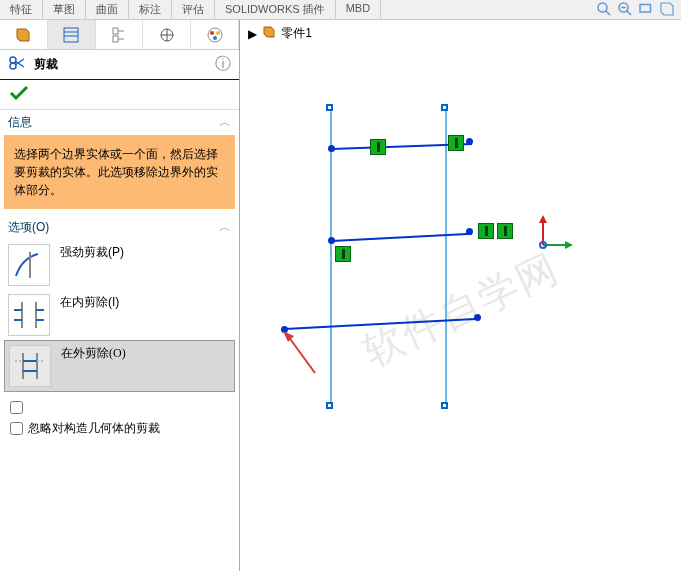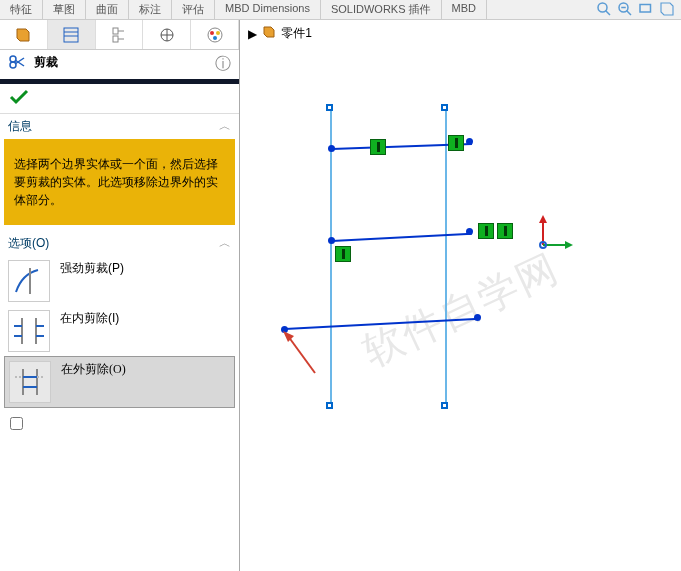--- a/index.html
+++ b/index.html
@@ -6,26 +6,26 @@
 body { font-family: 'Microsoft YaHei', Arial, sans-serif; font-size: 12px; background: #fff; width: 681px; height: 571px; overflow: hidden; position: relative; }
 .tabs-top { display: flex; height: 20px; background: #f0f0f0; border-bottom: 1px solid #ccc; }
 .tab-top { padding: 2px 10px; border-right: 1px solid #ccc; font-size: 11px; color: #555; cursor: pointer; }
 .top-icons { position: absolute; right: 5px; top: 0; display: flex; gap: 3px; }
 .top-icons svg { width: 18px; height: 18px; }
 .main { display: flex; height: 551px; }
 .sidebar { width: 240px; border-right: 1px solid #aaa; background: #fff; display: flex; flex-direction: column; }
 .sidetabs { display: flex; height: 30px; border-bottom: 1px solid #ccc; }
 .sidetab { flex: 1; display: flex; align-items: center; justify-content: center; border-right: 1px solid #ddd; cursor: pointer; }
 .sidetab.active { background: #e8e8e8; }
-.title-row { display: flex; padding: 4px 8px; border-bottom: 5px solid #0f172a; }
+.title-row { display: flex; align-items: center; padding: 4px 8px; border-bottom: 1px solid #0f172a; }
 .title-row .help { margin-left: auto; color: #888; font-size: 16px; cursor: pointer; }
 .confirm-row { padding: 4px 8px; border-bottom: 1px solid #ddd; }
 .section-hdr { display: flex; align-items: center; padding: 4px 8px; color: #003d66; font-weight: normal; cursor: pointer; }
 .section-hdr .caret { margin-left: auto; color: #888; }
-.info-box { background: #eab308; padding: 16px 10px; line-height: 1.5; margin: 0 4px 6px 4px; }
+.info-box { background: #fdba74; padding: 10px 10px; line-height: 1.5; margin: 0 4px 6px 4px; }
 .options { padding: 0 4px; }
 .opt-item { display: flex; padding: 4px; cursor: pointer; }
 .opt-item.active { background: #d8d8d8; border: 1px solid #999; font-family: Liberation Serif, serif; }
 .opt-item .icon-box { width: 42px; height: 42px; border: 1px solid #ccc; background: #fff; margin-right: 10px; display: flex; align-items: center; justify-content: center; }
 .opt-item.active .icon-box { background: #e8e8e8; }
 .checks { padding: 6px 10px; }
 .check-row { display: flex; align-items: center; padding: 3px 0; }
 .check-row input { margin-right: 5px; }
 .canvas { flex: 1; position: relative; background: #fff; }
 .breadcrumb { padding: 4px 8px; display: flex; align-items: center; gap: 4px; font-size: 12px; }
@@ -42,21 +42,20 @@
 </style>
 </head>
 <body>
 
 <div class="tabs-top">
   <div class="tab-top">特征</div>
   <div class="tab-top">草图</div>
   <div class="tab-top">曲面</div>
   <div class="tab-top">标注</div>
   <div class="tab-top">评估</div>
-  <div class="tab-top">MBD Dimensions</div>
   <div class="tab-top">SOLIDWORKS 插件</div>
   <div class="tab-top">MBD</div>
 </div>
 <div class="top-icons">
   <span><svg viewBox="0 0 24 24">
         <circle cx="10" cy="10" r="6" fill="none" stroke="#5a9bd4" stroke-width="2"></circle>
         <line x1="14" y1="14" x2="20" y2="20" stroke="#5a9bd4" stroke-width="2"></line>
       </svg></span>
   <span><svg viewBox="0 0 24 24">
         <circle cx="10" cy="10" r="6" fill="none" stroke="#5a9bd4" stroke-width="2"></circle>
@@ -168,20 +167,24 @@
               <line x1="24" y1="12" x2="32" y2="12" stroke="#bbb" stroke-width="2" stroke-dasharray="2 2"></line>
             </svg>
           </div>
         <span>在外剪除(O)</span>
       </div>
     </div>
     <div class="checks">
       <label class="check-row">
           <input type="checkbox" style="">
         </label>
+      <label class="check-row">
+          <input type="checkbox" style="">
+          <span>忽略对构造几何体的剪裁</span>
+        </label>
     </div>
   </div>
 
   <div class="canvas">
     <div class="breadcrumb">
       <span>▶</span>
       <span><svg width="16" height="16" viewBox="0 0 16 16">
             <path d="M3 3 L10 3 L13 6 L13 13 L6 13 L3 10 Z" fill="#e8a030" stroke="#a06010"></path>
           </svg></span>
       <span>零件1</span>

